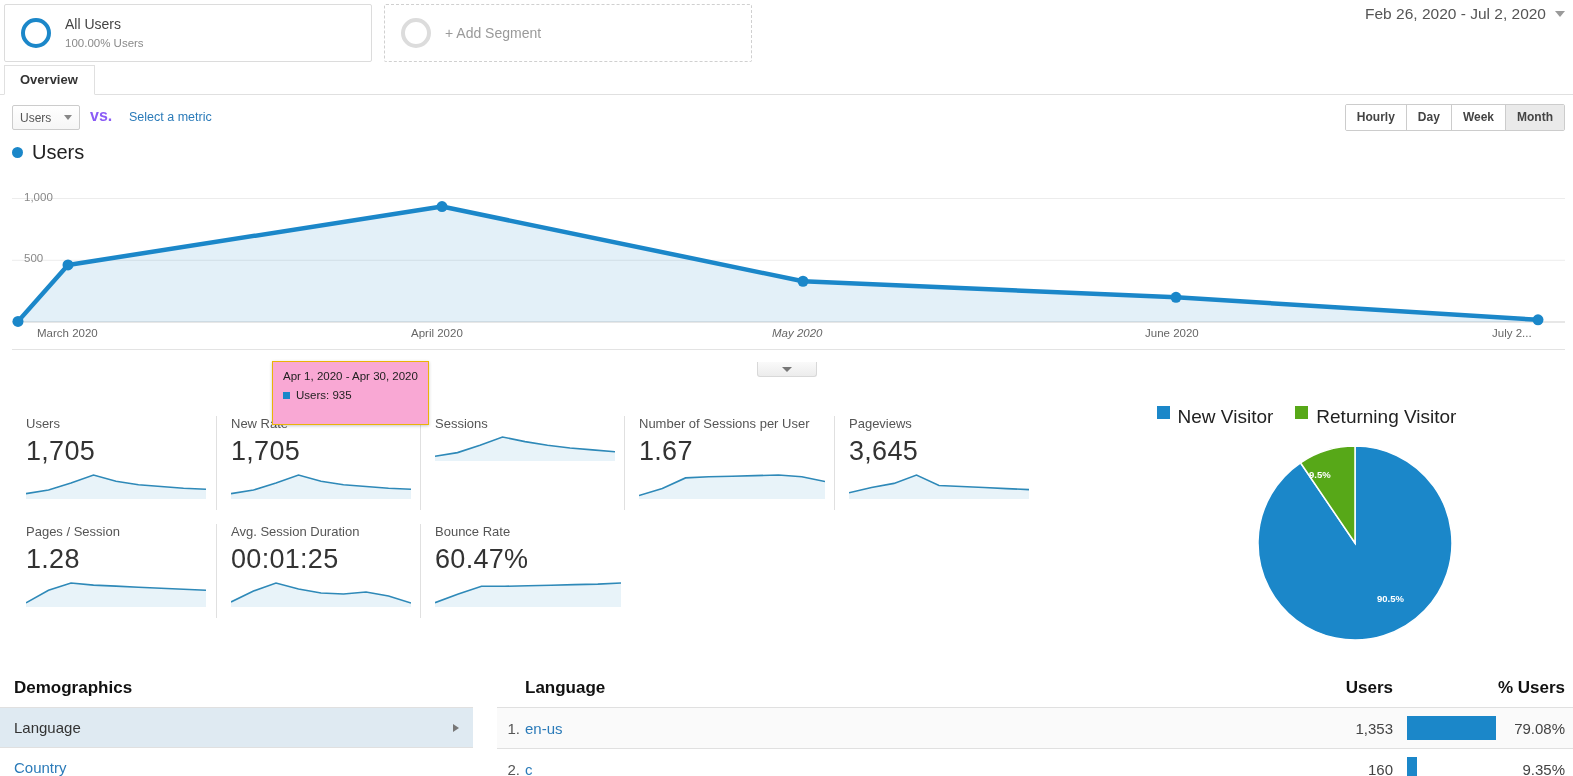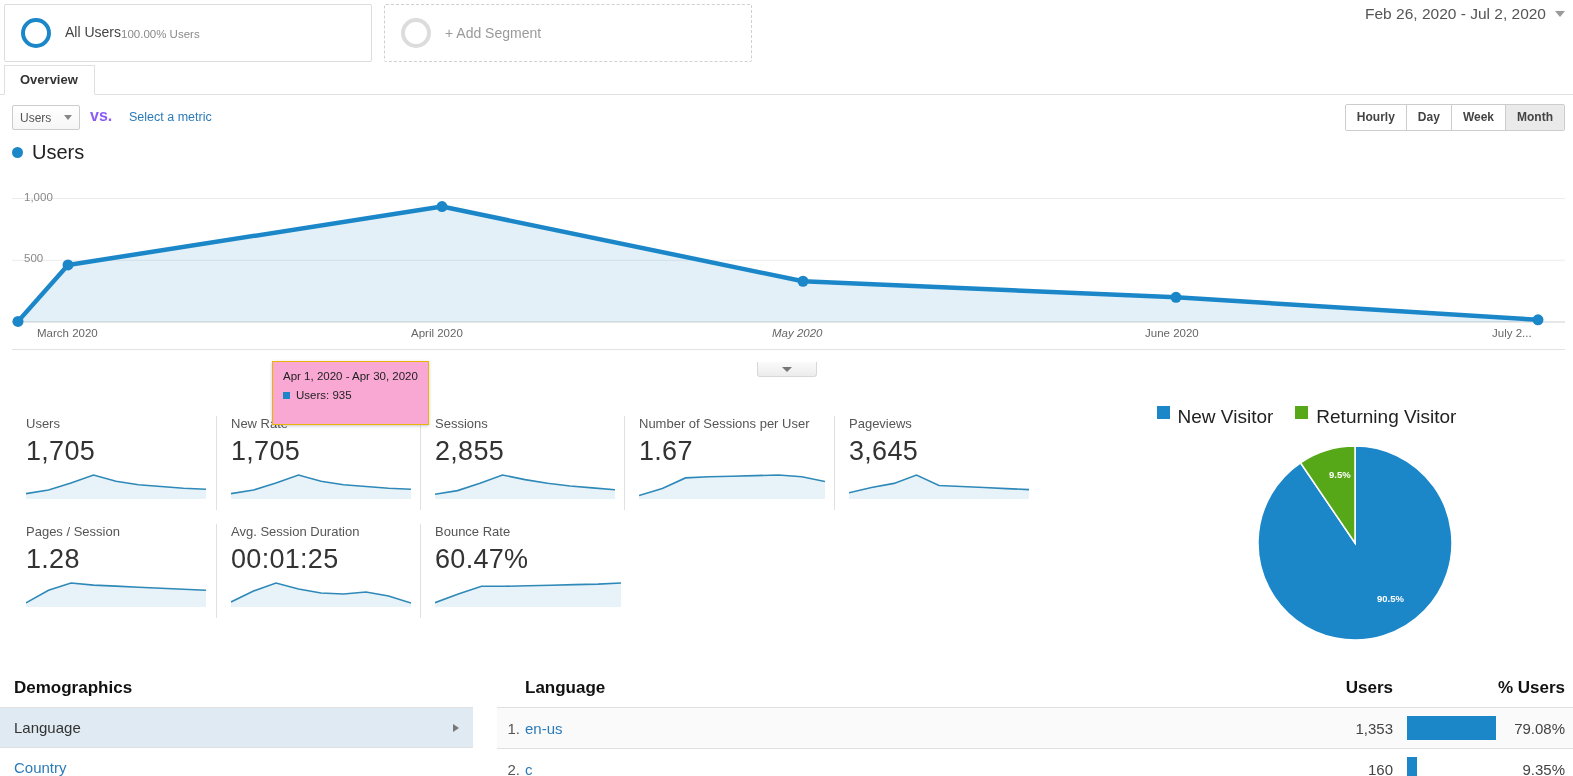--- a/index.html
+++ b/index.html
@@ -35,21 +35,21 @@
     background: #fff;
   }
   .seg-ring {
     width: 30px; height: 30px;
     border-radius: 50%;
     border: 4px solid #1b87c9;
     margin: 0 14px 0 16px;
     flex: none;
   }
   .seg-ring.grey { border-color: #dcdcdc; }
-  .seg-text { display: flex; flex-direction: row; line-height: 1.25; align-items: center; }
+  .seg-text { display: flex; flex-direction: column; line-height: 1.25; }
   .seg-title { font-size: 14px; color: #444; }
   .seg-sub { font-size: 11.5px; color: #8a8a8a; margin-top: 2px; }
   .add-seg-label { font-size: 14px; color: #9a9a9a; }
 
   .date-range {
     position: absolute;
     right: 8px; top: 5px;
     display: flex; align-items: center; gap: 9px;
     font-size: 15.5px;
     color: #555;
@@ -471,21 +471,20 @@
       <div class="metric-card" style="left: 216px; width: 192px;">
         <div class="metric-label">New Rate</div>
         <div class="metric-value">1,705</div>
         <svg class="spark" width="180" height="26" viewBox="0 0 180 26">
       <polygon points="0,26 0.0,20.6 22.5,17.0 45.0,10.0 67.5,2.0 90.0,8.2 112.5,11.7 135.0,13.5 157.5,15.3 180.0,16.2 180,26" fill="#1b87c9" fill-opacity="0.10"></polygon>
       <polyline points="0.0,20.6 22.5,17.0 45.0,10.0 67.5,2.0 90.0,8.2 112.5,11.7 135.0,13.5 157.5,15.3 180.0,16.2" fill="none" stroke="#2e89b8" stroke-width="1.6"></polyline>
         </svg>
       </div>
       <div class="metric-card" style="left: 420px; width: 192px;">
         <div class="metric-label">Sessions</div>
-        <div class="metric-value">2,855</div>
         <svg class="spark" width="180" height="26" viewBox="0 0 180 26">
       <polygon points="0,26 0.0,21.3 22.5,17.6 45.0,10.3 67.5,2.0 90.0,6.6 112.5,10.3 135.0,13.0 157.5,14.9 180.0,16.7 180,26" fill="#1b87c9" fill-opacity="0.10"></polygon>
       <polyline points="0.0,21.3 22.5,17.6 45.0,10.3 67.5,2.0 90.0,6.6 112.5,10.3 135.0,13.0 157.5,14.9 180.0,16.7" fill="none" stroke="#2e89b8" stroke-width="1.6"></polyline>
         </svg>
       </div>
       <div class="metric-card" style="left: 624px; width: 200px;">
         <div class="metric-label">Number of Sessions per User</div>
         <div class="metric-value">1.67</div>
         <svg class="spark" width="186" height="26" viewBox="0 0 186 26">
       <polygon points="0,26 0.0,22.6 23.3,15.6 46.5,4.9 69.8,3.8 93.0,3.2 116.3,2.6 139.5,2.0 162.8,3.8 186.0,8.5 186,26" fill="#1b87c9" fill-opacity="0.10"></polygon>
@@ -539,21 +538,21 @@
       <span class="pl-sq" id="pl-sq-1" style="background: rgb(87, 168, 24);"></span>
       <span class="pl-text">Returning Visitor</span>
     </div>
   </div>
   <div class="pie-wrap">
     <svg id="pie-svg" width="196" height="196" viewBox="0 0 196 196">
         <path d="M 98 98 L 98.00 1.00 A 97 97 0 1 1 43.48 17.77 Z" fill="#1b87c9" stroke="#fff" stroke-width="1.5"></path>
         <path d="M 98 98 L 43.48 17.77 A 97 97 0 0 1 98.00 1.00 Z" fill="#57a818" stroke="#fff" stroke-width="1.5"></path>
       </svg>
     <span class="pie-pct" id="pie-lab-0" style="left:120px; top:148px;">90.5%</span>
-    <span class="pie-pct" id="pie-lab-1" style="left:72px; top:24px;text-align:right;">9.5%</span>
+    <span class="pie-pct" id="pie-lab-1" style="left:52px; top:24px;text-align:right;">9.5%</span>
   </div>
 </div>
 
 <div class="demo-area">
   <div class="demo-left">
     <div class="demo-title">Demographics</div>
     <div class="demo-item selected">
       <span>Language</span>
       <span class="arrow"></span>
     </div>

